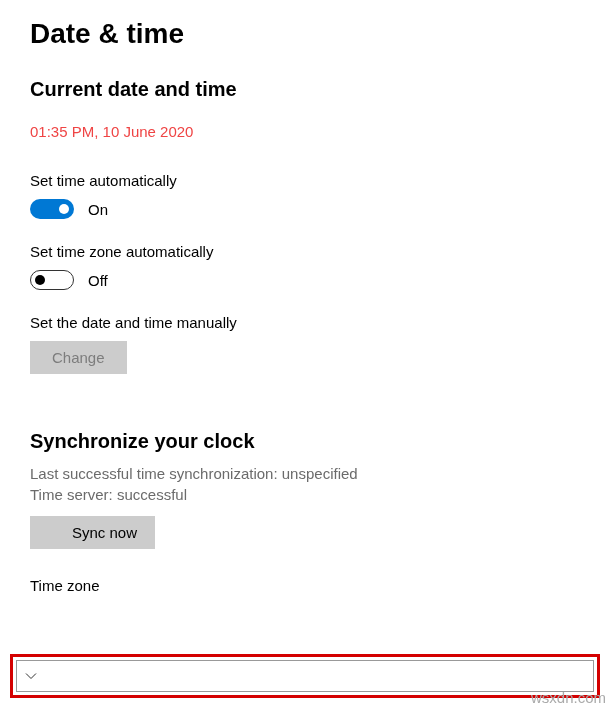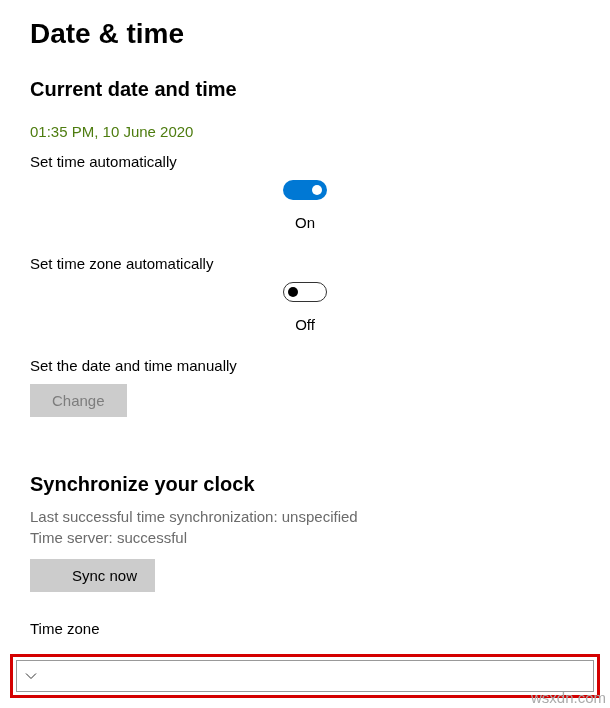--- a/index.html
+++ b/index.html
@@ -26,34 +26,33 @@
       margin-bottom: 22px;
     }
     .section-subheading {
       font-size: 20px;
       font-weight: 600;
       margin-top: 36px;
       margin-bottom: 10px;
     }
     .datetime-value {
       font-size: 15px;
-      color: #4d7c0f;
-      margin-bottom: 13px;
+      color: #ef4444;
+      margin-bottom: 32px;
     }
     .setting-label {
       font-size: 15px;
       color: #000;
       margin-bottom: 10px;
     }
     .toggle-row {
       display: flex;
       align-items: center;
       gap: 14px;
       margin-bottom: 24px;
-      flex-direction: column;
     }
     .toggle {
       width: 44px;
       height: 20px;
       border-radius: 10px;
       position: relative;
       cursor: pointer;
     }
     .toggle-on {
       background: #0078d4;

